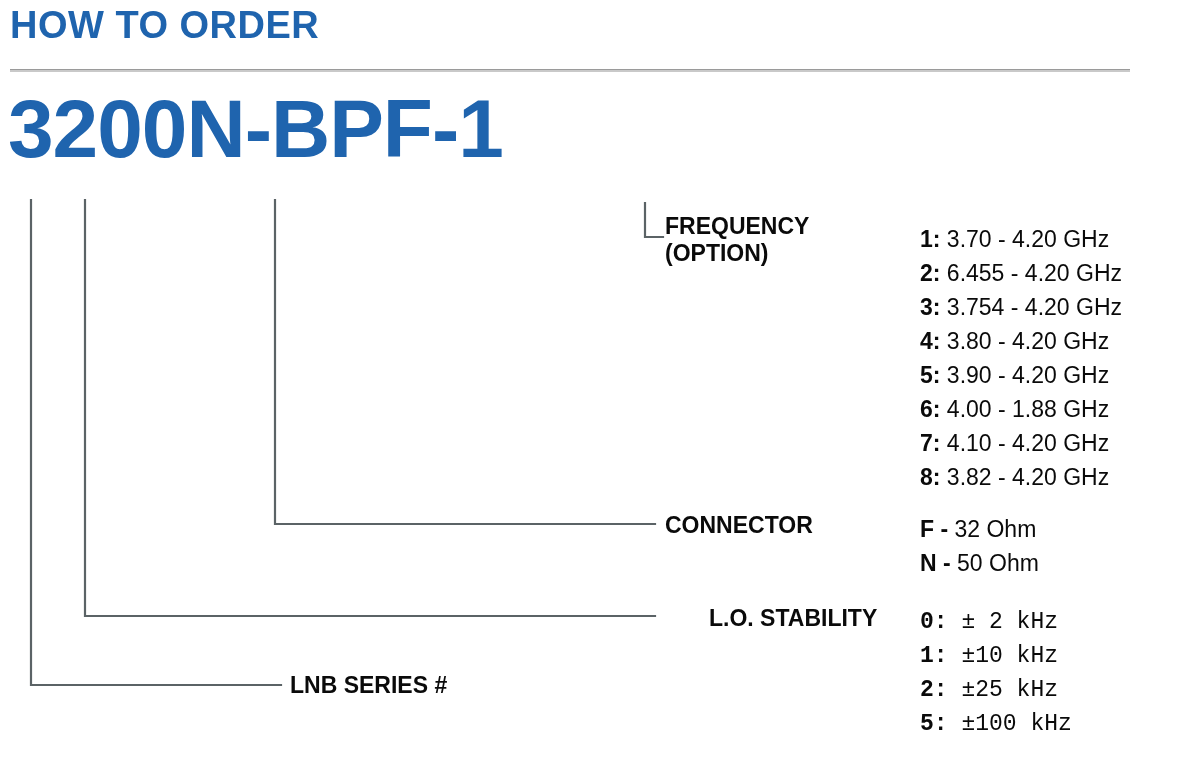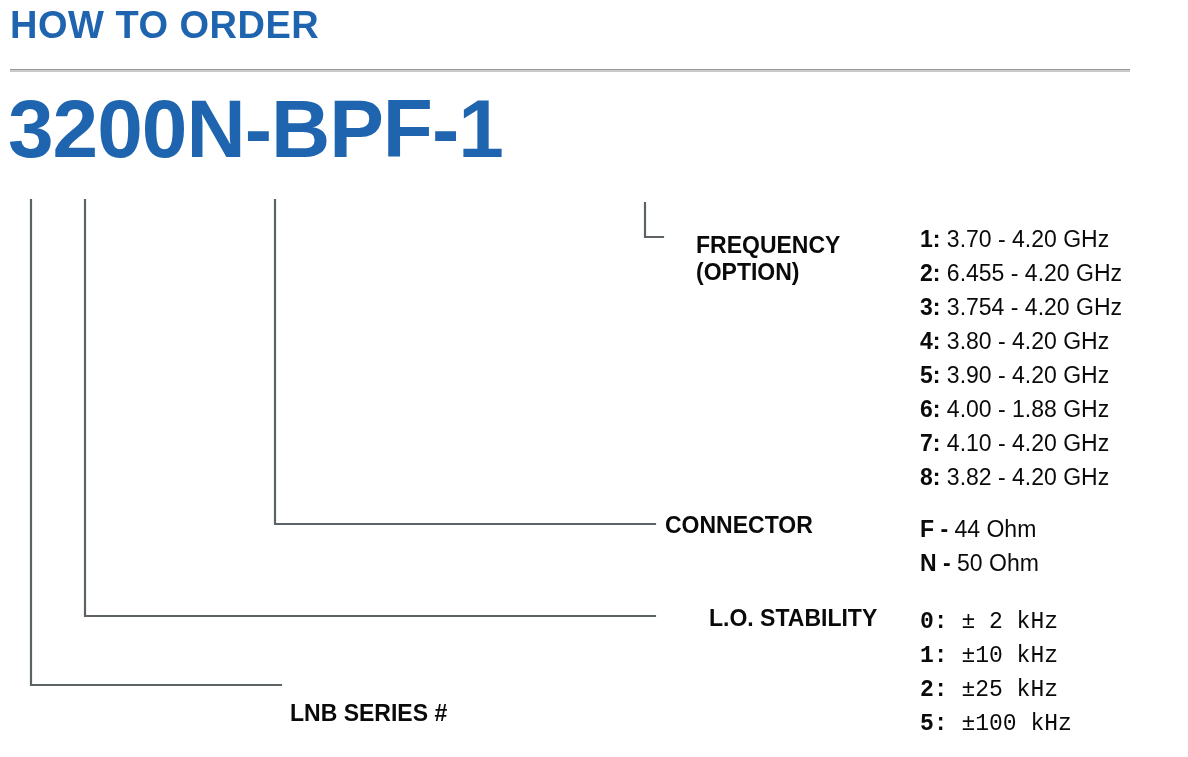--- a/index.html
+++ b/index.html
@@ -77,30 +77,30 @@
     font-size: 23px;
     font-weight: normal;
     color: #0a0a0a;
     line-height: 1.48;
     white-space: nowrap;
   }
   .callout-values .opt-key {
     font-weight: bold;
   }
 
-  #label-frequency { left: 665px; top: 232px; margin-left: 31px; }
+  #label-frequency { left: 665px; top: 213px; }
   #values-frequency { left: 920px; top: 222px; }
 
   #label-connector { left: 665px; top: 512px; }
   #values-connector { left: 920px; top: 512px; }
 
   #label-lo-stability { left: 665px; top: 605px; margin-left: 44px; }
   #values-lo-stability { left: 920px; top: 605px; font-family: Liberation Mono, monospace; }
 
-  #label-lnb-series { left: 290px; top: 672px; margin-top: 28px; }
+  #label-lnb-series { left: 290px; top: 672px; }
 </style>
 </head>
 <body>
 
 <div id="page">
 
   <div id="page-title">HOW TO ORDER</div>
   <div id="title-rule"></div>
 
   <div id="part-number">3200N-BPF-1</div>
@@ -126,21 +126,21 @@
       <div><span class="opt-key">3:</span><span> 3.754 - 4.20 GHz</span></div>
       <div><span class="opt-key">4:</span><span> 3.80 - 4.20 GHz</span></div>
       <div><span class="opt-key">5:</span><span> 3.90 - 4.20 GHz</span></div>
       <div><span class="opt-key">6:</span><span> 4.00 - 1.88 GHz</span></div>
       <div><span class="opt-key">7:</span><span> 4.10 - 4.20 GHz</span></div>
       <div><span class="opt-key">8:</span><span> 3.82 - 4.20 GHz</span></div>
     </div>
 
   <div class="callout-label" id="label-connector">CONNECTOR</div>
   <div class="callout-values" id="values-connector">
-      <div><span class="opt-key">F -</span><span> 44 Ohm</span></div>
+      <div><span class="opt-key">F -</span><span> 32 Ohm</span></div>
       <div><span class="opt-key">N -</span><span> 50 Ohm</span></div>
     </div>
 
   <div class="callout-label" id="label-lo-stability">L.O. STABILITY</div>
   <div class="callout-values" id="values-lo-stability">
       <div><span class="opt-key">0:</span><span> ± 2 kHz</span></div>
       <div><span class="opt-key">1:</span><span> ±10 kHz</span></div>
       <div><span class="opt-key">2:</span><span> ±25 kHz</span></div>
       <div><span class="opt-key">5:</span><span> ±100 kHz</span></div>
     </div>

